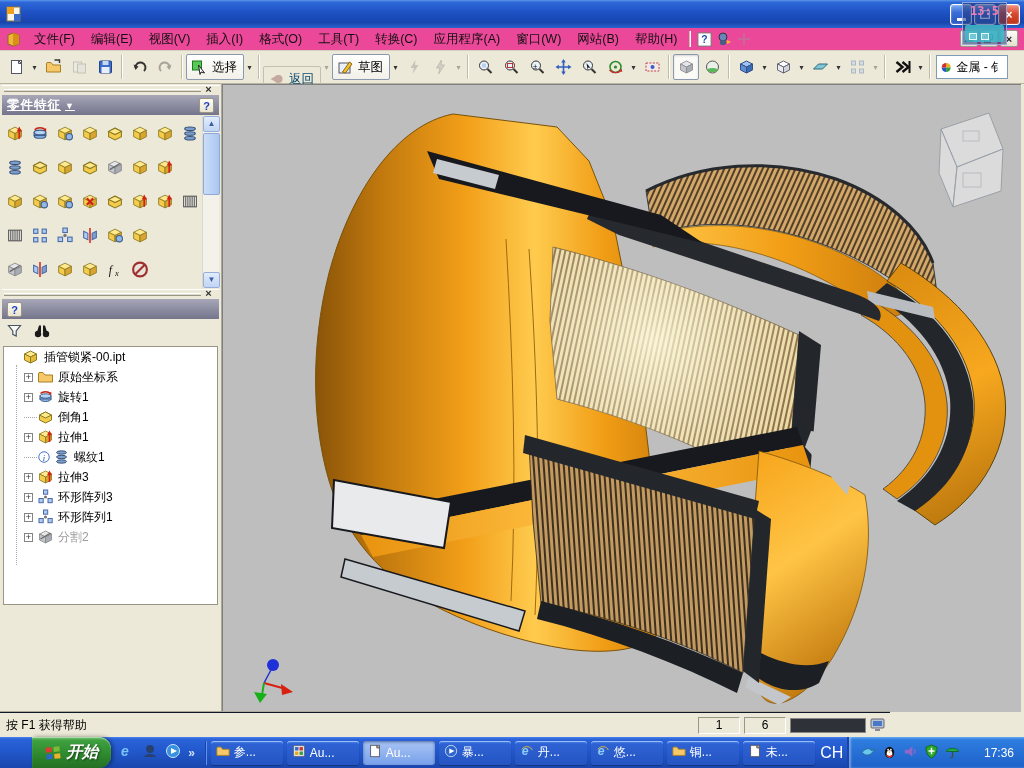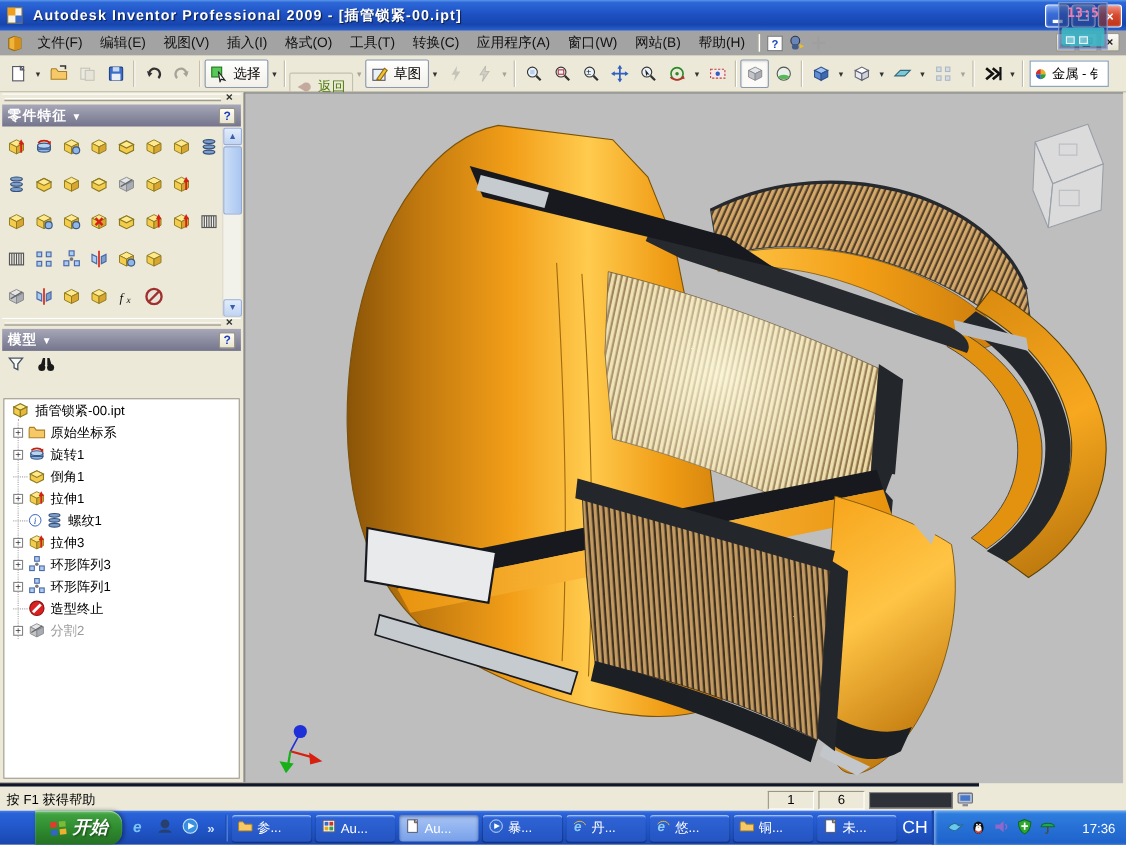--- a/index.html
+++ b/index.html
@@ -25,21 +25,21 @@
   
   .overlay-timer { position:absolute; left:962px; top:2px; width:45px; height:43px; z-index:50;
     background:rgba(28,52,122,.55); border:1px solid rgba(160,180,230,.85); }
   .overlay-timer .t { color:#F07CB4; font-weight:bold; font-size:12px; font-family:"DejaVu Sans Mono",monospace;
     text-align:center; line-height:16px; }
   .overlay-timer .blob { position:absolute; left:2px; right:2px; bottom:2px; height:17px;
     background:rgba(62,188,202,.85); border-radius:2px; }
   .overlay-timer .blob i { position:absolute; bottom:2px; width:8px; height:7px; border:1px solid #eaf6ff; background:rgba(255,255,255,.25); }
 
   
-  .menubar { position:absolute; left:0; top:28px; width:1024px; height:23px; background:#a3a3a3;
+  .menubar { position:absolute; left:0; top:28px; width:1024px; height:23px; background:#ec4899;
     border-bottom:1px solid #D4D0C0; display:flex; align-items:center; padding:0 2px; }
   .menubar .childicon { width:16px; height:16px; margin:0 4px; }
   .menuitem { padding:3px 8px; white-space:nowrap; font-size:12.5px; color:#111; }
   .menusep { width:1px; height:16px; background:#C8C4AE; margin:0 4px; box-shadow:1px 0 0 #fff; }
   .mtool { width:20px; height:18px; display:flex; align-items:center; justify-content:center; }
   .mtool.gray { opacity:.4; }
   .childbtns { position:absolute; right:6px; top:2px; display:flex; gap:2px; z-index:10; }
   .cbtn { width:18px; height:17px; background:linear-gradient(180deg,#FDFCF8,#E4E0D0); border:1px solid #9C9A8C;
     border-radius:2px; display:flex; align-items:center; justify-content:center; font-size:11px; color:#222; font-weight:bold; }
 
@@ -47,69 +47,69 @@
   .toolbar { position:absolute; left:0; top:51px; width:1024px; height:33px; background:#ECE9D8;
     border-bottom:1px solid #B8B4A0; display:flex; align-items:center; padding:0 3px; }
   .tbtn { width:26px; height:26px; display:flex; align-items:center; justify-content:center; border:1px solid transparent; border-radius:2px; }
   .tbtn.gray { opacity:.38; }
   .tbtn.pressed { background:#FBFAF6; border:1px solid #8A98B0; box-shadow:inset 0 1px 2px rgba(0,0,0,.15); }
   .tcaret { width:11px; height:26px; display:flex; align-items:center; justify-content:center; font-size:8px; color:#333; }
   .tcaret.gray { opacity:.38; }
   .tsep { width:2px; height:24px; border-left:1px solid #C0BCA8; border-right:1px solid #FFFFFF; margin:0 3px; }
   .tlabelbtn { height:26px; display:flex; align-items:center; gap:4px; padding:0 6px 0 4px;
     background:linear-gradient(180deg,#FFFFFF,#F2F0E8); border:1px solid #8A98B0; border-radius:2px; font-size:12.5px; }
-  .tlabelbtn.gray { border-color:#C4C0B0; background:none; color:#4d7c0f;margin-top:24px; }
+  .tlabelbtn.gray { border-color:#C4C0B0; background:none; color:#0c4a6e;margin-top:24px; }
   .tlabelbtn.gray svg { opacity:.4; }
   .combo { height:24px; display:flex; align-items:center; gap:5px; padding:0 4px; background:#fff;
     border:1px solid #7F9DB9; font-size:12px; overflow:hidden; white-space:nowrap; }
 
   
   .leftpanel { position:absolute; left:0; top:84px; width:222px; height:628px; background:#ECE9D8;
     border-right:1px solid #ACA899; }
   .grip { position:relative; height:9px; margin:1px 2px 0 2px; border-top:1px solid #fff; }
   .grip .bar { position:absolute; left:2px; right:18px; top:3px; height:3px; border-top:1px solid #fff; border-bottom:1px solid #9a9686; background:#DEDACB; }
   .grip .x { position:absolute; right:4px; top:-3px; width:13px; height:13px; font-size:11px; line-height:12px; text-align:center; color:#333; font-weight:bold; }
   .phead { height:20px; margin:1px 2px; background:linear-gradient(180deg,#A7A7B8,#74748C);
     color:#fff; font-weight:bold; font-size:12.5px; display:flex; align-items:center; padding:0 5px; }
-  .phead .cap { flex:1; letter-spacing:1px; }
+  .phead .cap { flex:1; letter-spacing:1px;text-decoration:underline; }
   .phead .dn { font-size:9px; margin-left:4px; }
   .phead .q { width:15px; height:15px; background:linear-gradient(180deg,#FFFDF2,#E8E4D0); border:1px solid #9a9686;
     color:#1D3FBF; font-weight:bold; font-size:11px; text-align:center; line-height:14px; border-radius:2px; }
   .iconarea { position:relative; height:172px; margin:1px 0 0 2px; overflow:hidden; }
   .icongrid { width:200px; }
   .icorow { display:flex; height:34px; align-items:center; }
   .icell { width:25px; height:30px; display:flex; align-items:center; justify-content:center; border:1px solid transparent; border-radius:2px; flex:0 0 25px; }
   
   .vscroll { position:absolute; right:2px; top:0; width:17px; height:172px; background:#F2F1EA; border-left:1px solid #DDD9C8; }
   .sbtn { position:absolute; left:0; width:17px; height:16px; background:linear-gradient(180deg,#E2EDFC,#C1D4F2);
     border:1px solid #97AEDB; border-radius:2px; color:#3A5EA8; font-size:8px; text-align:center; line-height:14px; }
   .sthumb { position:absolute; left:0; top:17px; width:17px; height:62px; background:linear-gradient(90deg,#CBDEF7,#AAC6F0);
     border:1px solid #8FA8D8; border-radius:2px; }
   
   .filterrow { height:24px; display:flex; align-items:center; gap:10px; padding:0 6px; }
-  .treebox { position:relative; margin:18px 3px; height:346px; background:#fff; border:1px solid #9a9686; overflow:hidden; }
+  .treebox { position:relative; margin:2px 3px; height:259px; background:#fff; border:1px solid #9a9686; overflow:hidden;padding-left:12px; }
   .guideline { position:absolute; left:12px; top:18px; bottom:auto; height:200px; border-left:1px dotted #A8A8A8; }
   .trow { position:relative; height:20px; display:flex; align-items:center; font-size:12px; white-space:nowrap; }
   .trow .exp { width:9px; height:9px; border:1px solid #848484; background:#fff; margin:0 4px 0 8px;
     font-size:9px; line-height:7px; text-align:center; color:#333; flex:0 0 9px; }
   .trow .noexp { width:13px; margin-left:8px; border-top:1px dotted #A8A8A8; flex:0 0 13px; }
   .trow .ticon { width:17px; height:16px; margin-right:4px; flex:0 0 17px; }
   .trow .info { width:14px; height:14px; margin-right:2px; flex:0 0 14px; }
   .trow.dis { color:#9a9a9a; }
   .trow.root { padding-left:6px; }
   .trow.root .ticon { margin-right:5px; }
 
   
   .viewport { position:absolute; left:222px; top:84px; width:799px; height:628px; background:#BEBEBE;
     border-left:1px solid #808080; border-top:1px solid #808080; overflow:hidden; }
   .viewport svg { position:absolute; left:0; top:0; }
 
   
   .statusbar { position:absolute; left:0; top:712px; width:890px; height:25px; background:#ECE9D8;
-    border-top:3px solid #0f172a; box-shadow:0 -1px 0 #ACA899; display:flex; align-items:center; padding:12px 6px; font-size:12px; }
+    border-top:1px solid #0f172a; box-shadow:0 -1px 0 #ACA899; display:flex; align-items:center; padding:12px 6px; font-size:12px; }
   .sfield { position:absolute; top:4px; height:17px; border:1px solid; border-color:#9a9686 #fff #fff #9a9686;
     text-align:center; line-height:15px; font-size:12px; }
   .sprog { position:absolute; top:5px; height:15px; border:1px solid #888; background:#2E3238; }
   .sprog .fill { height:100%; background:linear-gradient(180deg,#55E855,#18B418); }
 
   
   .taskbar { position:absolute; left:0; top:737px; width:1024px; height:31px;
     background:linear-gradient(180deg,#4A80EE 0%,#2A62D8 8%,#2258CC 45%,#1A48B0 95%); display:flex; align-items:center;padding-left:32px; }
   .startbtn { height:31px; width:97px; border-radius:0 12px 12px 0;
     background:linear-gradient(180deg,#6EC06E 0%,#3FA03F 12%,#2E8A2E 55%,#247024 100%);
@@ -135,21 +135,20 @@
 <div id="screen">
 
   <div class="titlebar">
     <span class="appicon">
       <svg width="18" height="18" viewBox="0 0 18 18">
           <rect x="1" y="2" width="13" height="14" fill="#F8F4E8" stroke="#8a7a40"></rect>
           <path d="M1 2 L8 2 L8 9 L1 9 Z" fill="#F0A020"></path>
           <path d="M8 9 L14 9 L14 16 L8 16 Z" fill="#3868C8"></path>
         </svg>
     </span>
-    <span class="title">Autodesk Inventor Professional 2009 - [插管锁紧-00.ipt]</span>
     <span class="winbtns">
       <span class="wbtn">
           <span class="minbar"></span>
         </span>
       <span class="wbtn">
         <svg width="10" height="9" viewBox="0 0 10 9">
             <rect x="0.5" y="0.5" width="9" height="8" fill="none" stroke="#fff" stroke-width="1.6"></rect>
           </svg>
       </span>
       <span class="wbtn close">×</span>
@@ -701,21 +700,20 @@
         <span class="sbtn" style="top:0">▲</span>
         <span class="sthumb"></span>
         <span class="sbtn" style="bottom:0">▼</span>
       </div>
     </div>
     <div class="grip">
       <span class="bar"></span>
         <span class="x">×</span>
     </div>
     <div class="phead">
-      <span class="cap"><span>模型</span><span class="dn">▼</span></span>
       <span class="q">?</span>
     </div>
     <div class="filterrow">
       <span>
         <svg width="17" height="16" viewBox="0 0 16 16">
             <path d="M2 2.5 L14 2.5 L9.7 8 L9.7 13 L6.3 11.3 L6.3 8 Z" fill="#FBFaF2" stroke="#445566" stroke-width="1.2"></path>
           </svg>
       </span>
       <span>
         <svg width="18" height="16" viewBox="0 0 18 16">
@@ -811,28 +809,20 @@
           </div>
           <div class="trow">
             <span class="exp">+</span>
             <span class="ticon"><svg width="17" height="16" viewBox="0 0 16 16">
                 <circle cx="8" cy="8" r="1.6" fill="#777"></circle>
                 <rect x="6" y="1" width="4.2" height="4.2" fill="#AECBF2" stroke="#4A6AA8"></rect>
                 <rect x="1.5" y="9.5" width="4.2" height="4.2" fill="#AECBF2" stroke="#4A6AA8"></rect>
                 <rect x="10.5" y="9.5" width="4.2" height="4.2" fill="#AECBF2" stroke="#4A6AA8"></rect>
               </svg></span>
             <span>环形阵列1</span>
-          </div>
-          <div class="trow">
-            <span class="noexp"></span>
-            <span class="ticon"><svg width="17" height="16" viewBox="0 0 16 16">
-                <circle cx="8" cy="8" r="6.5" fill="#DA2020" stroke="#8a1212"></circle>
-                <rect x="3" y="6.7" width="10" height="2.6" fill="#fff" transform="rotate(-45 8 8)"></rect>
-              </svg></span>
-            <span>造型终止</span>
           </div>
           <div class="trow dis">
             <span class="exp">+</span>
             <span class="ticon"><svg width="17" height="16" viewBox="0 0 16 16">
                 <polygon points="2,5 8,2 14,5 8,8" fill="#E4E6EA" stroke="#888" stroke-width=".8"></polygon>
                 <polygon points="2,5 8,8 8,14 2,11" fill="#C2C6CC" stroke="#888" stroke-width=".8"></polygon>
                 <polygon points="8,8 14,5 14,11 8,14" fill="#A8ACB4" stroke="#888" stroke-width=".8"></polygon>
                 <line x1="3" y1="10" x2="13" y2="4" stroke="#666" stroke-width="1.2" <="" svg=""></line>
               </svg></span>
             <span>分割2</span>

